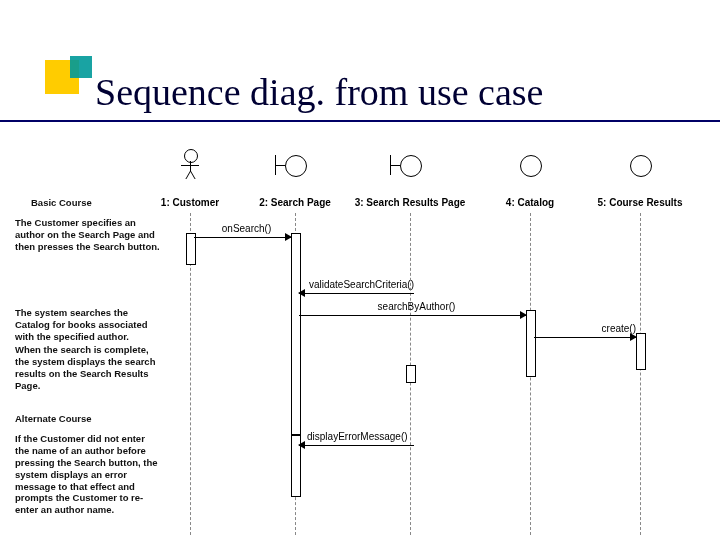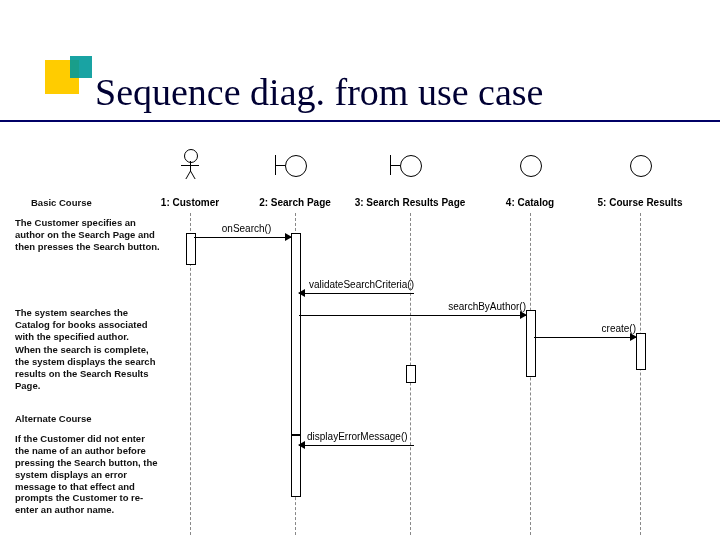--- a/index.html
+++ b/index.html
@@ -93,21 +93,21 @@
         <div class="ah-r"></div>
     </div>
 
     <div class="msg" style="left:284px;width:115px;top:148px">
       <div class="label" style="text-align:right">validateSearchCriteria()</div>
       <div class="line"></div>
         <div class="ah-l"></div>
     </div>
 
     <div class="msg" style="left:284px;width:227px;top:170px">
-      <div class="label" style="text-align:right">searchByAuthor()</div>
+      <div class="label" style="">searchByAuthor()</div>
       <div class="line"></div>
         <div class="ah-r"></div>
     </div>
 
     <div class="msg" style="left:519px;width:102px;top:192px">
       <div class="label" style="text-align:right">create()</div>
       <div class="line"></div>
         <div class="ah-r"></div>
     </div>
 

